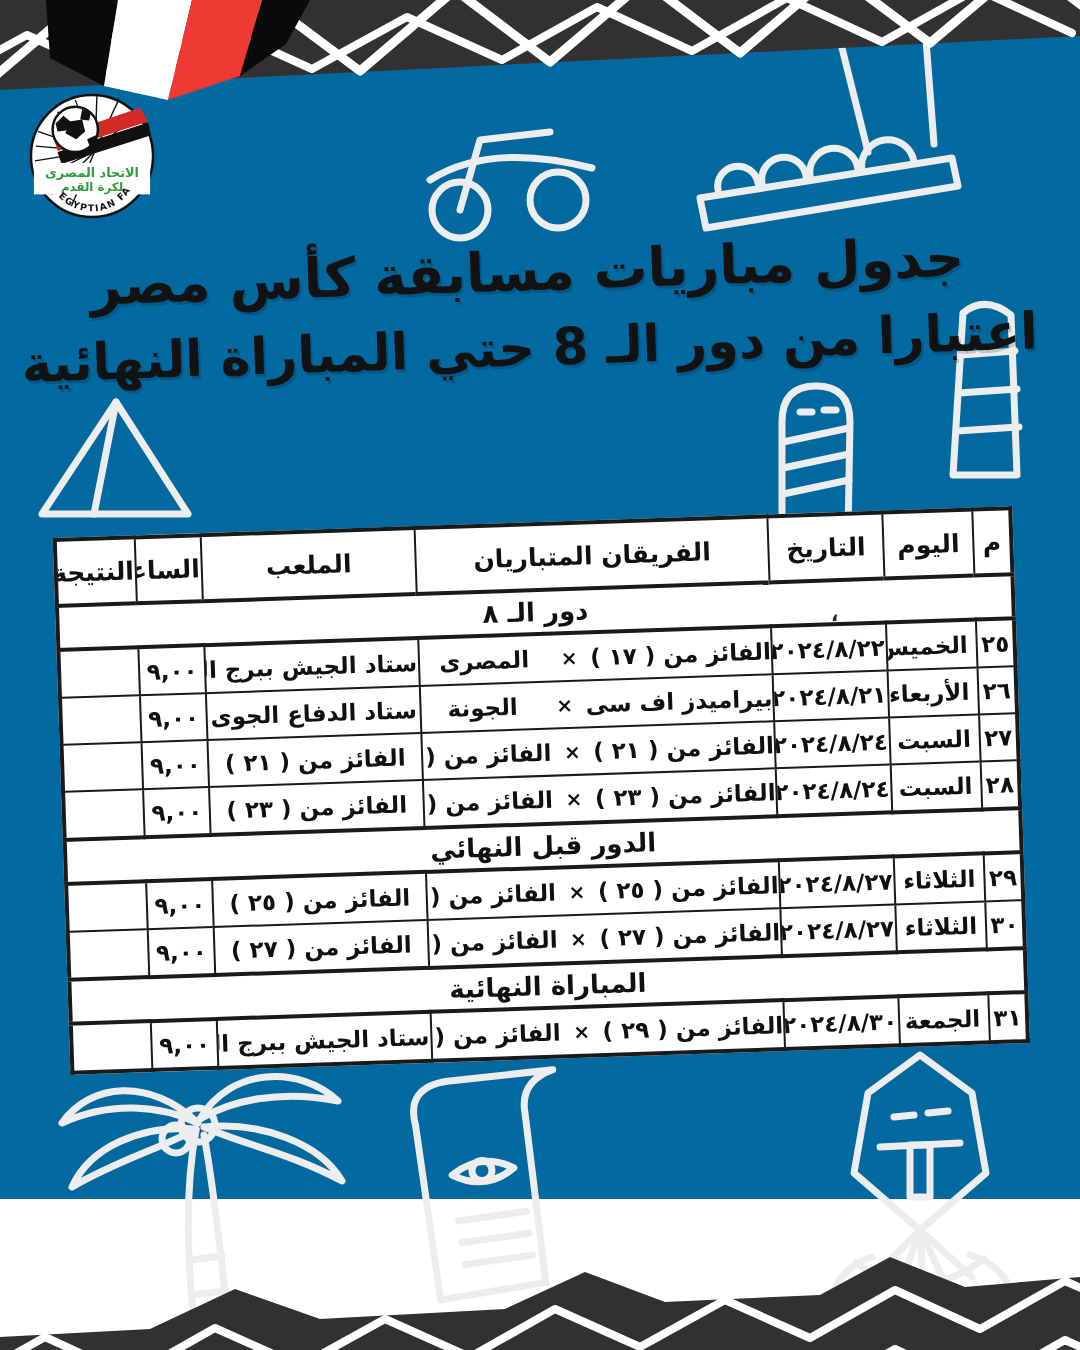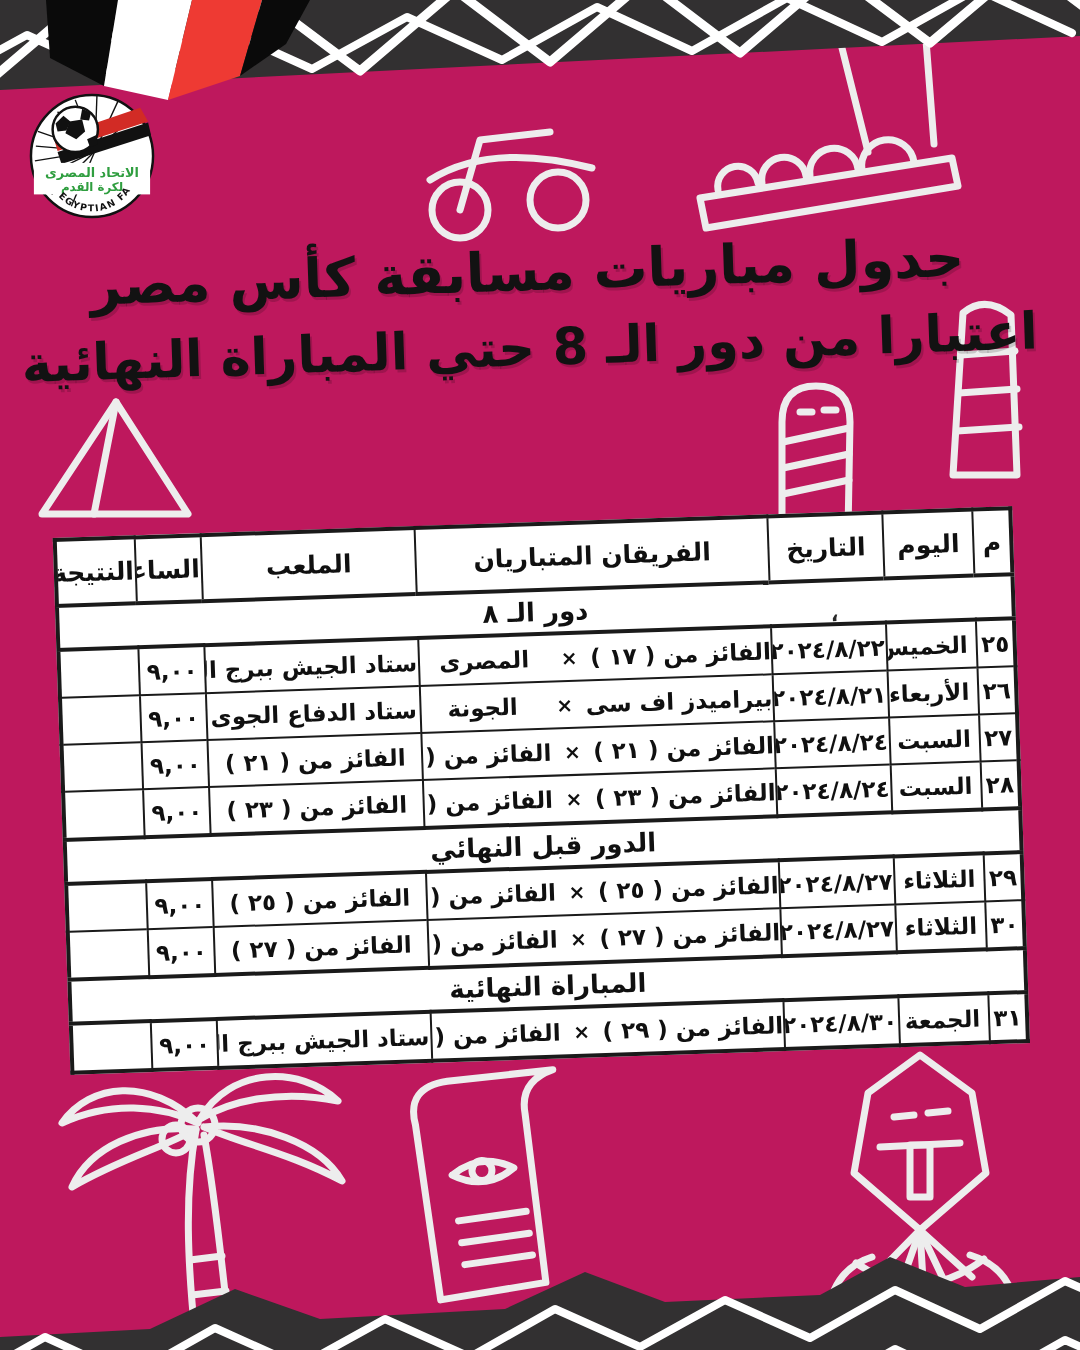--- a/index.html
+++ b/index.html
@@ -1,20 +1,20 @@
 <!DOCTYPE html>
 <html lang="ar"><head>
 <meta charset="utf-8">
 <style>
   html,body{margin:0;padding:0;}
   body{
     width:1080px;height:1350px;overflow:hidden;background:#ffffff;
     font-family:"DejaVu Sans", sans-serif;
   }
-  .page{position:relative;width:1080px;height:1350px;background:#be185d;}
+  .page{position:relative;width:1080px;height:1199px;background:#0369a1;}
 
   
   .doodles{position:absolute;left:0;top:0;z-index:1;}
   .band{position:absolute;left:0;z-index:2;}
   .band-top{top:0;}
   .band-bottom{top:1169px;}
 
   
   .logo{position:absolute;left:28px;top:92px;width:128px;height:128px;z-index:3;}
 

